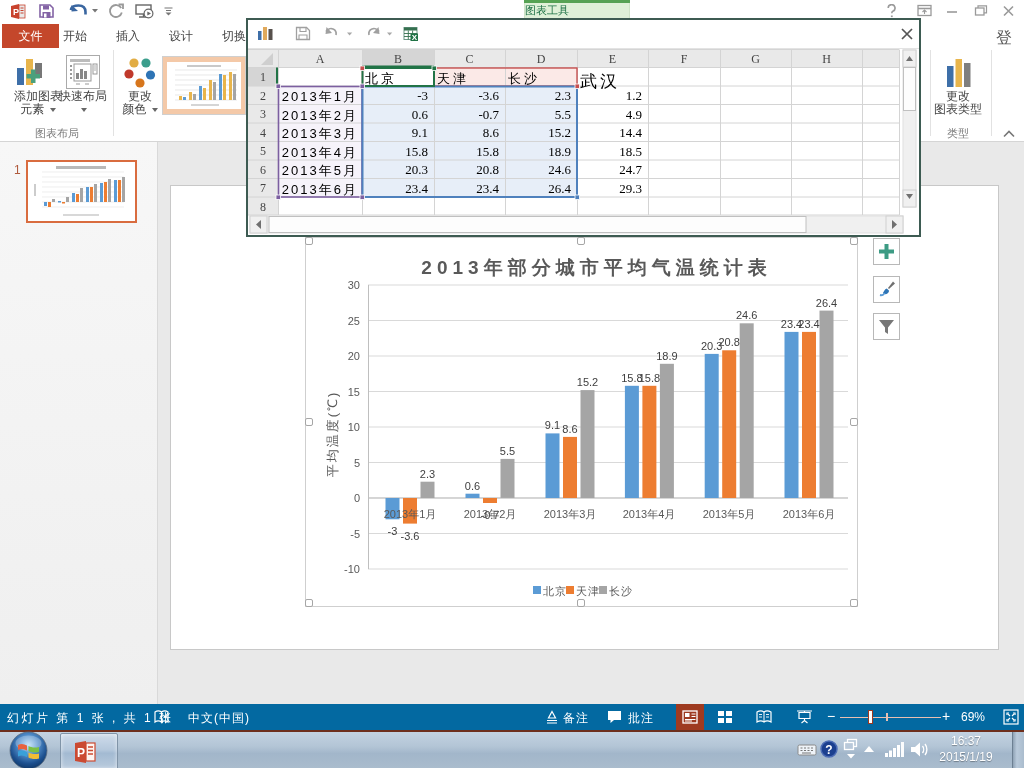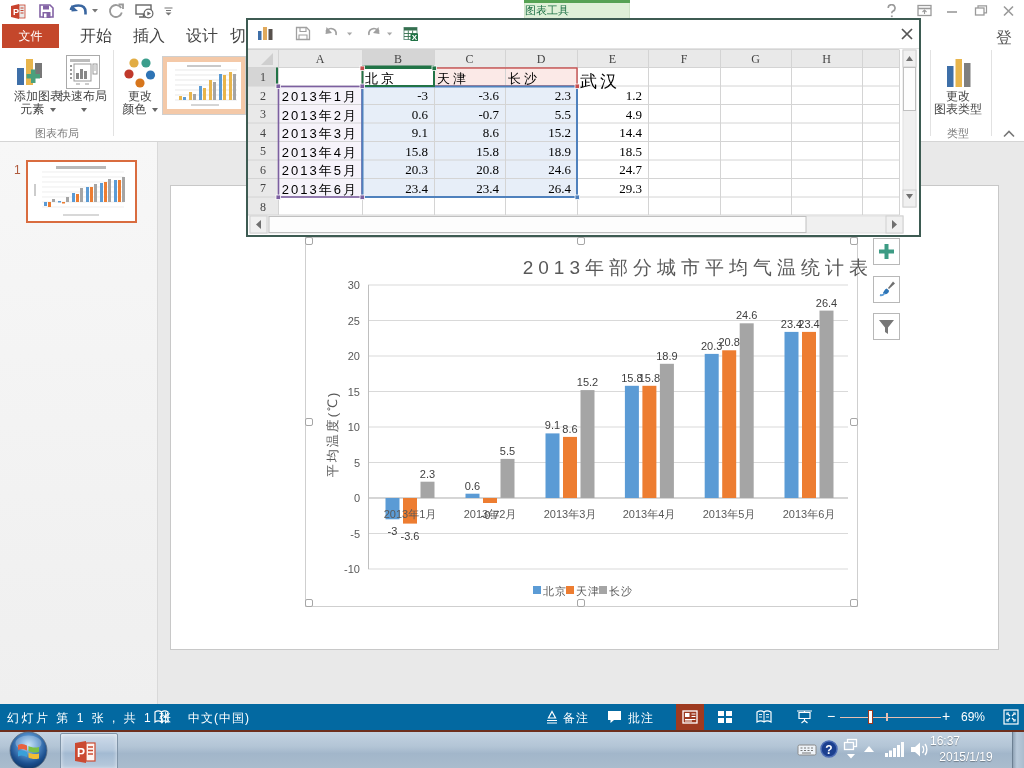--- a/index.html
+++ b/index.html
@@ -8,21 +8,21 @@
 
 #titlebar{left:0;top:0;width:1024px;height:24px;background:#fff}
 .ttl{color:#b9b9b9;font-size:12px}
 .winbtn{color:#9a9a9a;font-size:12px}
 #cttab{left:524px;top:0;width:106px;height:18px;background:#dff0d8;border-left:1px solid #cfe3c8;border-right:1px solid #cfe3c8}
 #cttab .strip{position:absolute;left:-1px;top:0;width:106px;height:3px;background:#56a254}
 #cttab .lbl{position:absolute;left:0;top:3px;width:100%;text-align:left;font-size:11px;color:#1e7145;letter-spacing:0px}
 
 #tabrow{left:0;top:24px;width:1024px;height:24px;background:#fff}
 #filetab{left:2px;top:0px;width:57px;height:36px;background:#c4472b;color:#fff;font-size:12px;text-align:center;line-height:24px}
-.tab{position:absolute;top:0;height:24px;font-size:16px;color:#444;text-align:right;line-height:24px}
+.tab{position:absolute;top:0;height:24px;font-size:12px;color:#444;text-align:left;line-height:24px}
 
 #ribbon{left:0;top:48px;width:1024px;height:94px;background:#fff;border-bottom:1px solid #d5d5d5}
 .grplbl{position:absolute;font-size:11px;color:#7a7a7a;text-align:center}
 .rbtxt{position:absolute;font-size:12px;color:#444;text-align:center;line-height:13px}
 .vsep{position:absolute;top:2px;width:1px;height:86px;background:#e2e2e2}
 
 #main{left:0;top:142px;width:1024px;height:562px;background:#e9e9e9}
 #thumbs{left:0;top:0;width:157px;height:562px;background:linear-gradient(#f7f7f7,#efefef)}
 #thumbdiv{left:157px;top:0;width:1px;height:562px;background:#d9d9d9}
 #slide{left:170px;top:43px;width:829px;height:465px;background:#fff;border:1px solid #c8c8c8}
@@ -291,21 +291,21 @@
 <rect x="0.5" y="0.5" width="7" height="7" rx="1.5"></rect>
 <rect x="272.5" y="0.5" width="7" height="7" rx="1.5"></rect>
 <rect x="545.5" y="0.5" width="7" height="7" rx="1.5"></rect>
 <rect x="0.5" y="181.5" width="7" height="7" rx="1.5"></rect>
 <rect x="545.5" y="181.5" width="7" height="7" rx="1.5"></rect>
 <rect x="0.5" y="362.5" width="7" height="7" rx="1.5"></rect>
 <rect x="272.5" y="362.5" width="7" height="7" rx="1.5"></rect>
 <rect x="545.5" y="362.5" width="7" height="7" rx="1.5"></rect>
 </g>
 </svg>
-<div class="abs" style="left:15px;top:18px;width:553px;text-align:right;font-size:19px;font-weight:normal;color:#595959;letter-spacing:5px">2013年部分城市平均气温统计表</div>
+<div class="abs" style="left:15px;top:18px;width:553px;text-align:center;font-size:19px;font-weight:bold;color:#595959;letter-spacing:5px">2013年部分城市平均气温统计表</div>
 <div class="abs" style="left:19px;top:247px;width:100px;font-size:13px;color:#595959;letter-spacing:2px;transform:rotate(-90deg);transform-origin:0 0;text-align:center">平均温度(℃)</div>
 <div class="abs" style="left:65px;top:270px;width:80px;text-align:center;font-size:11px;color:#595959">2013年1月</div>
 <div class="abs" style="left:145px;top:270px;width:80px;text-align:center;font-size:11px;color:#595959">2013年2月</div>
 <div class="abs" style="left:225px;top:270px;width:80px;text-align:center;font-size:11px;color:#595959">2013年3月</div>
 <div class="abs" style="left:304px;top:270px;width:80px;text-align:center;font-size:11px;color:#595959">2013年4月</div>
 <div class="abs" style="left:384px;top:270px;width:80px;text-align:center;font-size:11px;color:#595959">2013年5月</div>
 <div class="abs" style="left:464px;top:270px;width:80px;text-align:center;font-size:11px;color:#595959">2013年6月</div>
 <div class="abs" style="left:238px;top:347px;font-size:11px;color:#595959;letter-spacing:1px">北京</div>
 <div class="abs" style="left:271px;top:347px;font-size:11px;color:#595959;letter-spacing:1px">天津</div>
 <div class="abs" style="left:304px;top:347px;font-size:11px;color:#595959;letter-spacing:1px">长沙</div>
@@ -410,21 +410,21 @@
         <rect x="1" y="12" width="3" height="4" fill="#fff"></rect>
         <rect x="5" y="9.5" width="3" height="6.5" fill="#fff"></rect>
         <rect x="9" y="7" width="3" height="9" fill="#fff"></rect>
         <rect x="13" y="4" width="3" height="12" fill="#fff"></rect>
         <rect x="17" y="1" width="3" height="15" fill="#fff" opacity="0.95"></rect>
       </svg>
   <svg class="abs" style="left:910px;top:9px" width="18" height="17" viewBox="0 0 18 17">
         <path d="M1 6 h4 l5 -4.5 v14 L5 11 H1 z" fill="#fff"></path>
         <path d="M12.5 5 c1.5 1.8 1.5 5 0 7 M15 3 c2.5 3 2.5 8 0 11" stroke="#fff" stroke-width="1.4" fill="none"></path>
       </svg>
-  <div class="abs" style="left:930px;top:2px;width:72px;text-align:left;color:#fff;font-size:12px;text-shadow:0 1px 1px #00000055">16:37</div>
+  <div class="abs" style="left:930px;top:2px;width:72px;text-align:center;color:#fff;font-size:12px;text-shadow:0 1px 1px #00000055">16:37</div>
   <div class="abs" style="left:920px;top:18px;width:92px;text-align:center;color:#fff;font-size:12px;text-shadow:0 1px 1px #00000055">2015/1/19</div>
   <div class="abs" style="left:1012px;top:0;width:12px;height:38px;background:linear-gradient(90deg,#8fa2b5,#b9cadb 35%,#aabccd);border-left:1px solid #6c7f92"></div>
 </div>
 <div class="abs" id="fw">
 <div class="abs" style="left:0;top:0;width:671px;height:29px;background:#fff;border-bottom:1px solid #e3e3e3"></div>
 <svg class="abs" style="left:10px;top:6px" width="160" height="16" viewBox="0 0 160 16">
   <rect x="0" y="5" width="3.5" height="9" fill="#3e6fa8"></rect>
         <rect x="5" y="1" width="4" height="13" fill="#e0a95c"></rect>
         <rect x="10.5" y="3" width="4" height="11" fill="#57504c"></rect>
   <g fill="none" stroke="#a0a0a0" stroke-width="1.3">

